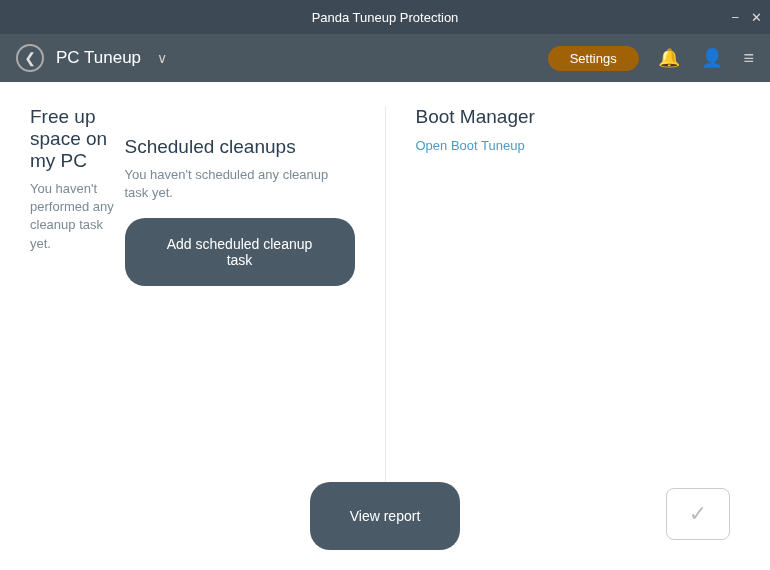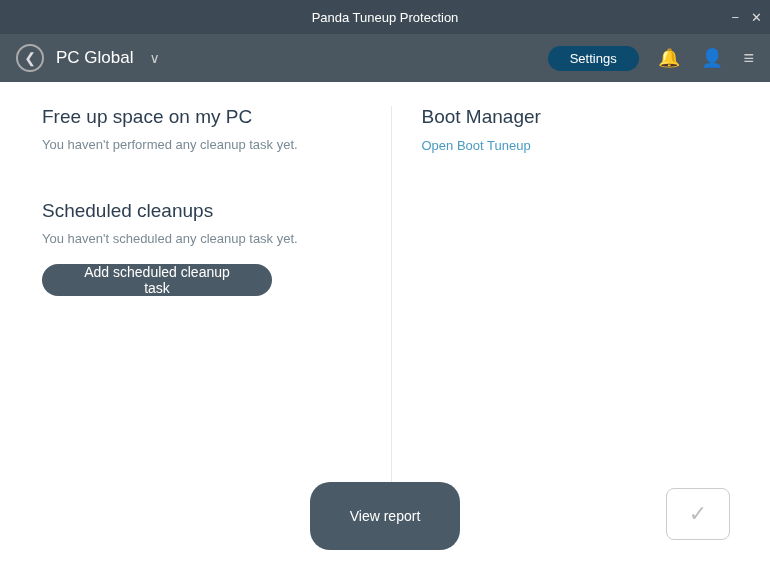--- a/index.html
+++ b/index.html
@@ -64,21 +64,21 @@
       font-size: 17px;
       font-weight: 500;
       margin-right: 4px;
     }
     .chevron {
       color: #ccc;
       font-size: 14px;
     }
     .nav-spacer { flex: 1; }
     .settings-btn {
-      background: #0c4a6e;
+      background: #a16207;
       border: none;
       border-radius: 16px;
       color: #fff;
       padding: 5px 22px;
       font-size: 13px;
       cursor: pointer;
     }
     .nav-icon {
       color: #ccc;
       font-size: 18px;
@@ -93,22 +93,21 @@
       gap: 0;
       height: calc(570px - 34px - 48px);
       position: relative;
     }
 
     
     .left-panel {
       flex: 1;
       padding-right: 30px;
       display: flex;
-      flex-direction: column;
-      margin-left: 12px;
+      flex-direction: row;
     }
 
     
     .right-panel {
       flex: 1;
       padding-left: 30px;
       border-left: 1px solid #e8e8e8;
       display: flex;
       flex-direction: column;
     }
@@ -189,42 +188,42 @@
       justify-content: center;
       color: #bbb;
       font-size: 22px;
     }
 
     .add-task-btn {
       background: #4a5a66;
       color: #fff;
       border: none;
       border-radius: 20px;
-      padding: 0 28px;
+      padding: 18px 28px;
       font-size: 14px;
       cursor: pointer;
       width: 230px;
     }
   </style>
 </head>
 <body>
 
 <div class="titlebar">
   <span>Panda Tuneup Protection</span>
   <div class="titlebar-controls">
     <button class="titlebar-btn">−</button>
     <button class="titlebar-btn">✕</button>
   </div>
 </div>
 
 <div class="navbar">
   <div class="back-btn">
     <span>❮</span>
   </div>
-  <span class="nav-title">PC Global</span>
+  <span class="nav-title">PC Tuneup</span>
   <span class="chevron">∨</span>
   <div class="nav-spacer"></div>
   <button class="settings-btn">Settings</button>
   <span class="nav-icon">🔔</span>
   <span class="nav-icon">👤</span>
   <span class="nav-icon">≡</span>
 </div>
 
 <div class="content">
 

